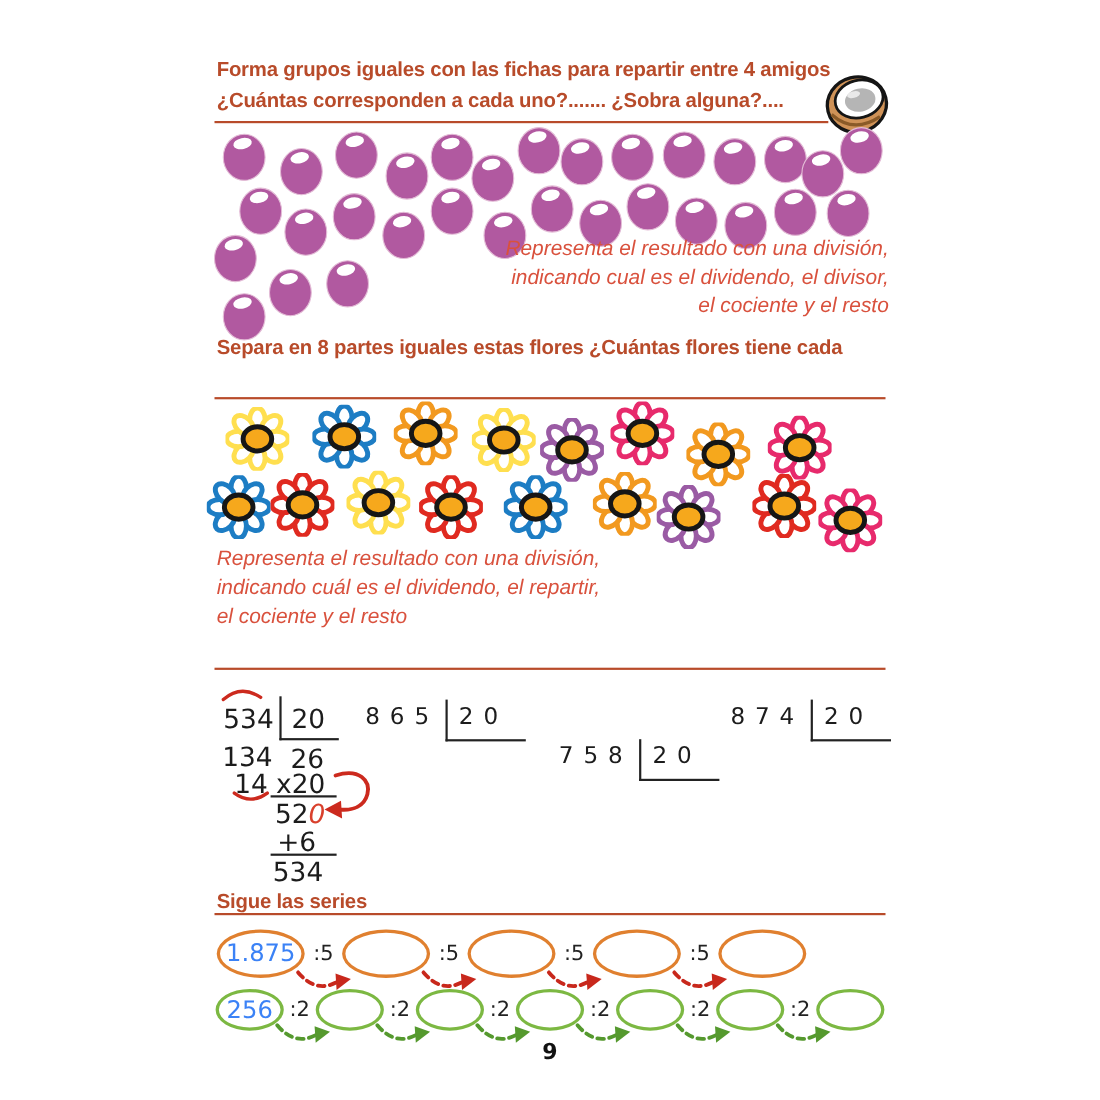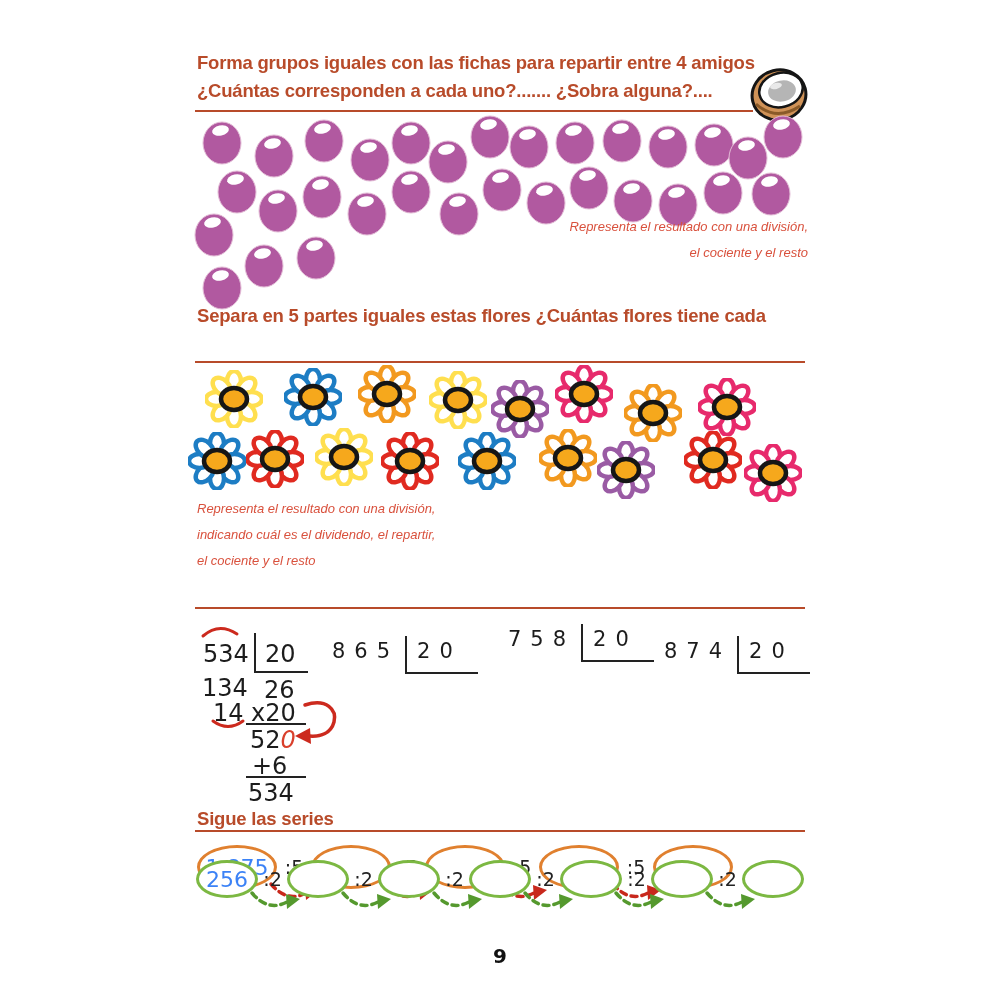--- a/index.html
+++ b/index.html
@@ -2,21 +2,21 @@
 <html><head>
 <meta charset="utf-8">
 <style>
   html,body{margin:0;padding:0;background:#fff;}
   .page{position:relative;width:908px;height:1000px;background:#ffffff;overflow:hidden;
         font-family:"Liberation Sans",sans-serif;}
   .abs{position:absolute;}
   .heading{position:absolute;left:197px;color:#b84b2a;font-weight:bold;font-size:18.5px;
            letter-spacing:-0.2px;white-space:nowrap;}
   .rule{position:absolute;height:0;border-top:2.5px solid #b84b2a;}
-  .note{position:absolute;font-size:13px;font-style:italic;color:#d9513d;line-height:26px;}
+  .note{position:absolute;font-size:19px;font-style:italic;color:#d9513d;line-height:26px;}
   .note div{white-space:nowrap;}
   .num{position:absolute;font-size:24px;color:#1c1c1c;font-family:"DejaVu Sans",sans-serif;white-space:nowrap;}
   .hline{position:absolute;height:0;border-top:2px solid #222;}
   .vbox{position:absolute;border-left:2.5px solid #222;border-bottom:2.5px solid #222;}
   .dproblem{position:absolute;display:flex;align-items:flex-start;
             font-family:"DejaVu Sans",sans-serif;font-size:21px;color:#1c1c1c;}
   .dp-dividend{letter-spacing:9px;padding:3px 6px 0 0;}
   .dp-box{border-left:2.5px solid #222;border-bottom:2.5px solid #222;
           padding:3px 16px 9px 10px;letter-spacing:9px;}
   .red-zero{color:#d9402c;font-style:italic;}
@@ -169,24 +169,25 @@
         <ellipse cx="314.5" cy="245.5" rx="8.5" ry="5" fill="#ffffff" transform="rotate(-12 314.5 245.5)"></ellipse>
       </g>
       <g>
         <ellipse cx="222" cy="288" rx="19" ry="21" fill="#b159a0" stroke="#e3bcd6" stroke-width="1"></ellipse>
         <ellipse cx="220.5" cy="275.5" rx="8.5" ry="5" fill="#ffffff" transform="rotate(-12 220.5 275.5)"></ellipse>
       </g>
     </svg>
 
   <div class="note" style="top:214px;left:440px;width:368px;text-align:right">
     <div>Representa el resultado con una división,</div>
+    <div>indicando cual es el dividendo, el divisor,</div>
     <div>el cociente y el resto</div>
   </div>
 
-  <div class="heading" style="top:305px">Separa en 5 partes iguales estas flores ¿Cuántas flores tiene cada</div>
+  <div class="heading" style="top:305px">Separa en 8 partes iguales estas flores ¿Cuántas flores tiene cada</div>
   <div class="rule" style="top:361px;left:195px;width:610px"></div>
 
   <div class="abs" style="left:0;top:0;pointer-events:none">
       <svg width="58" height="58" viewBox="-29 -29 58 58" style="position: absolute; left: 205px; top: 370px;">
         <ellipse cx="0" cy="-17.5" rx="7" ry="10.5" fill="#ffffff" stroke="#ffdf4f" stroke-width="4.5" transform="rotate(0)"></ellipse>
         <ellipse cx="0" cy="-17.5" rx="7" ry="10.5" fill="#ffffff" stroke="#ffdf4f" stroke-width="4.5" transform="rotate(45)"></ellipse>
         <ellipse cx="0" cy="-17.5" rx="7" ry="10.5" fill="#ffffff" stroke="#ffdf4f" stroke-width="4.5" transform="rotate(90)"></ellipse>
         <ellipse cx="0" cy="-17.5" rx="7" ry="10.5" fill="#ffffff" stroke="#ffdf4f" stroke-width="4.5" transform="rotate(135)"></ellipse>
         <ellipse cx="0" cy="-17.5" rx="7" ry="10.5" fill="#ffffff" stroke="#ffdf4f" stroke-width="4.5" transform="rotate(180)"></ellipse>
         <ellipse cx="0" cy="-17.5" rx="7" ry="10.5" fill="#ffffff" stroke="#ffdf4f" stroke-width="4.5" transform="rotate(225)"></ellipse>
@@ -400,21 +401,21 @@
       <path d="M18 101 Q33 112 48 101" stroke="#cc2a1e" stroke-width="3" fill="none" stroke-linecap="round"></path>
       <path d="M110 85 C132 78 142 90 139 102 C136 113 126 117 114 116" stroke="#cc2a1e" stroke-width="3.5" fill="none" stroke-linecap="round"></path>
       <polygon points="115,108 100,116 116,124" fill="#cc2a1e"></polygon>
     </svg>
   </div>
 
   <div class="dproblem" style="left:332px;top:636px">
     <span class="dp-dividend">865</span>
     <span class="dp-box">20</span>
   </div>
-  <div class="dproblem" style="left:508px;top:624px">
+  <div class="dproblem" style="left:508px;top:672px">
     <span class="dp-dividend">758</span>
     <span class="dp-box">20</span>
   </div>
   <div class="dproblem" style="left:664px;top:636px">
     <span class="dp-dividend">874</span>
     <span class="dp-box">20</span>
   </div>
 
   <div class="heading" style="top:808px">Sigue las series</div>
   <div class="rule" style="top:830px;left:195px;width:610px"></div>
@@ -447,21 +448,21 @@
       <div class="oval" style="width: 80px; height: 44px; border: 3px solid rgb(224, 128, 47);"></div>
       <div class="gapcell" style="width: 34px; height: 44px;">
         <span>:5</span>
         <svg width="58" height="24" viewBox="0 0 58 24" style="left: -13px; top: 36px;">
           <path d="M7 3 Q23 22 42 12" stroke="#c8281c" stroke-width="3.5" fill="none" stroke-dasharray="6,5" stroke-linecap="round"></path>
           <polygon points="41,4 55,9 42,19" fill="#c8281c"></polygon>
         </svg>
       </div>
       <div class="oval" style="width: 80px; height: 44px; border: 3px solid rgb(224, 128, 47);"></div>
     </div>
-  <div class="series-row" style="left:196px;top:858px;height:42px">
+  <div class="series-row" style="left:196px;top:897px;height:42px">
       <div class="oval" style="width: 62px; height: 38px; border: 3px solid rgb(124, 184, 66);">256</div>
       <div class="gapcell" style="width: 29px; height: 38px;">
         <span>:2</span>
         <svg width="58" height="24" viewBox="0 0 58 24" style="left: -13px; top: 30px;">
           <path d="M7 3 Q23 22 42 12" stroke="#55992e" stroke-width="3.5" fill="none" stroke-dasharray="6,5" stroke-linecap="round"></path>
           <polygon points="41,4 55,9 42,19" fill="#55992e"></polygon>
         </svg>
       </div>
       <div class="oval" style="width: 62px; height: 38px; border: 3px solid rgb(124, 184, 66);"></div>
       <div class="gapcell" style="width: 29px; height: 38px;">

